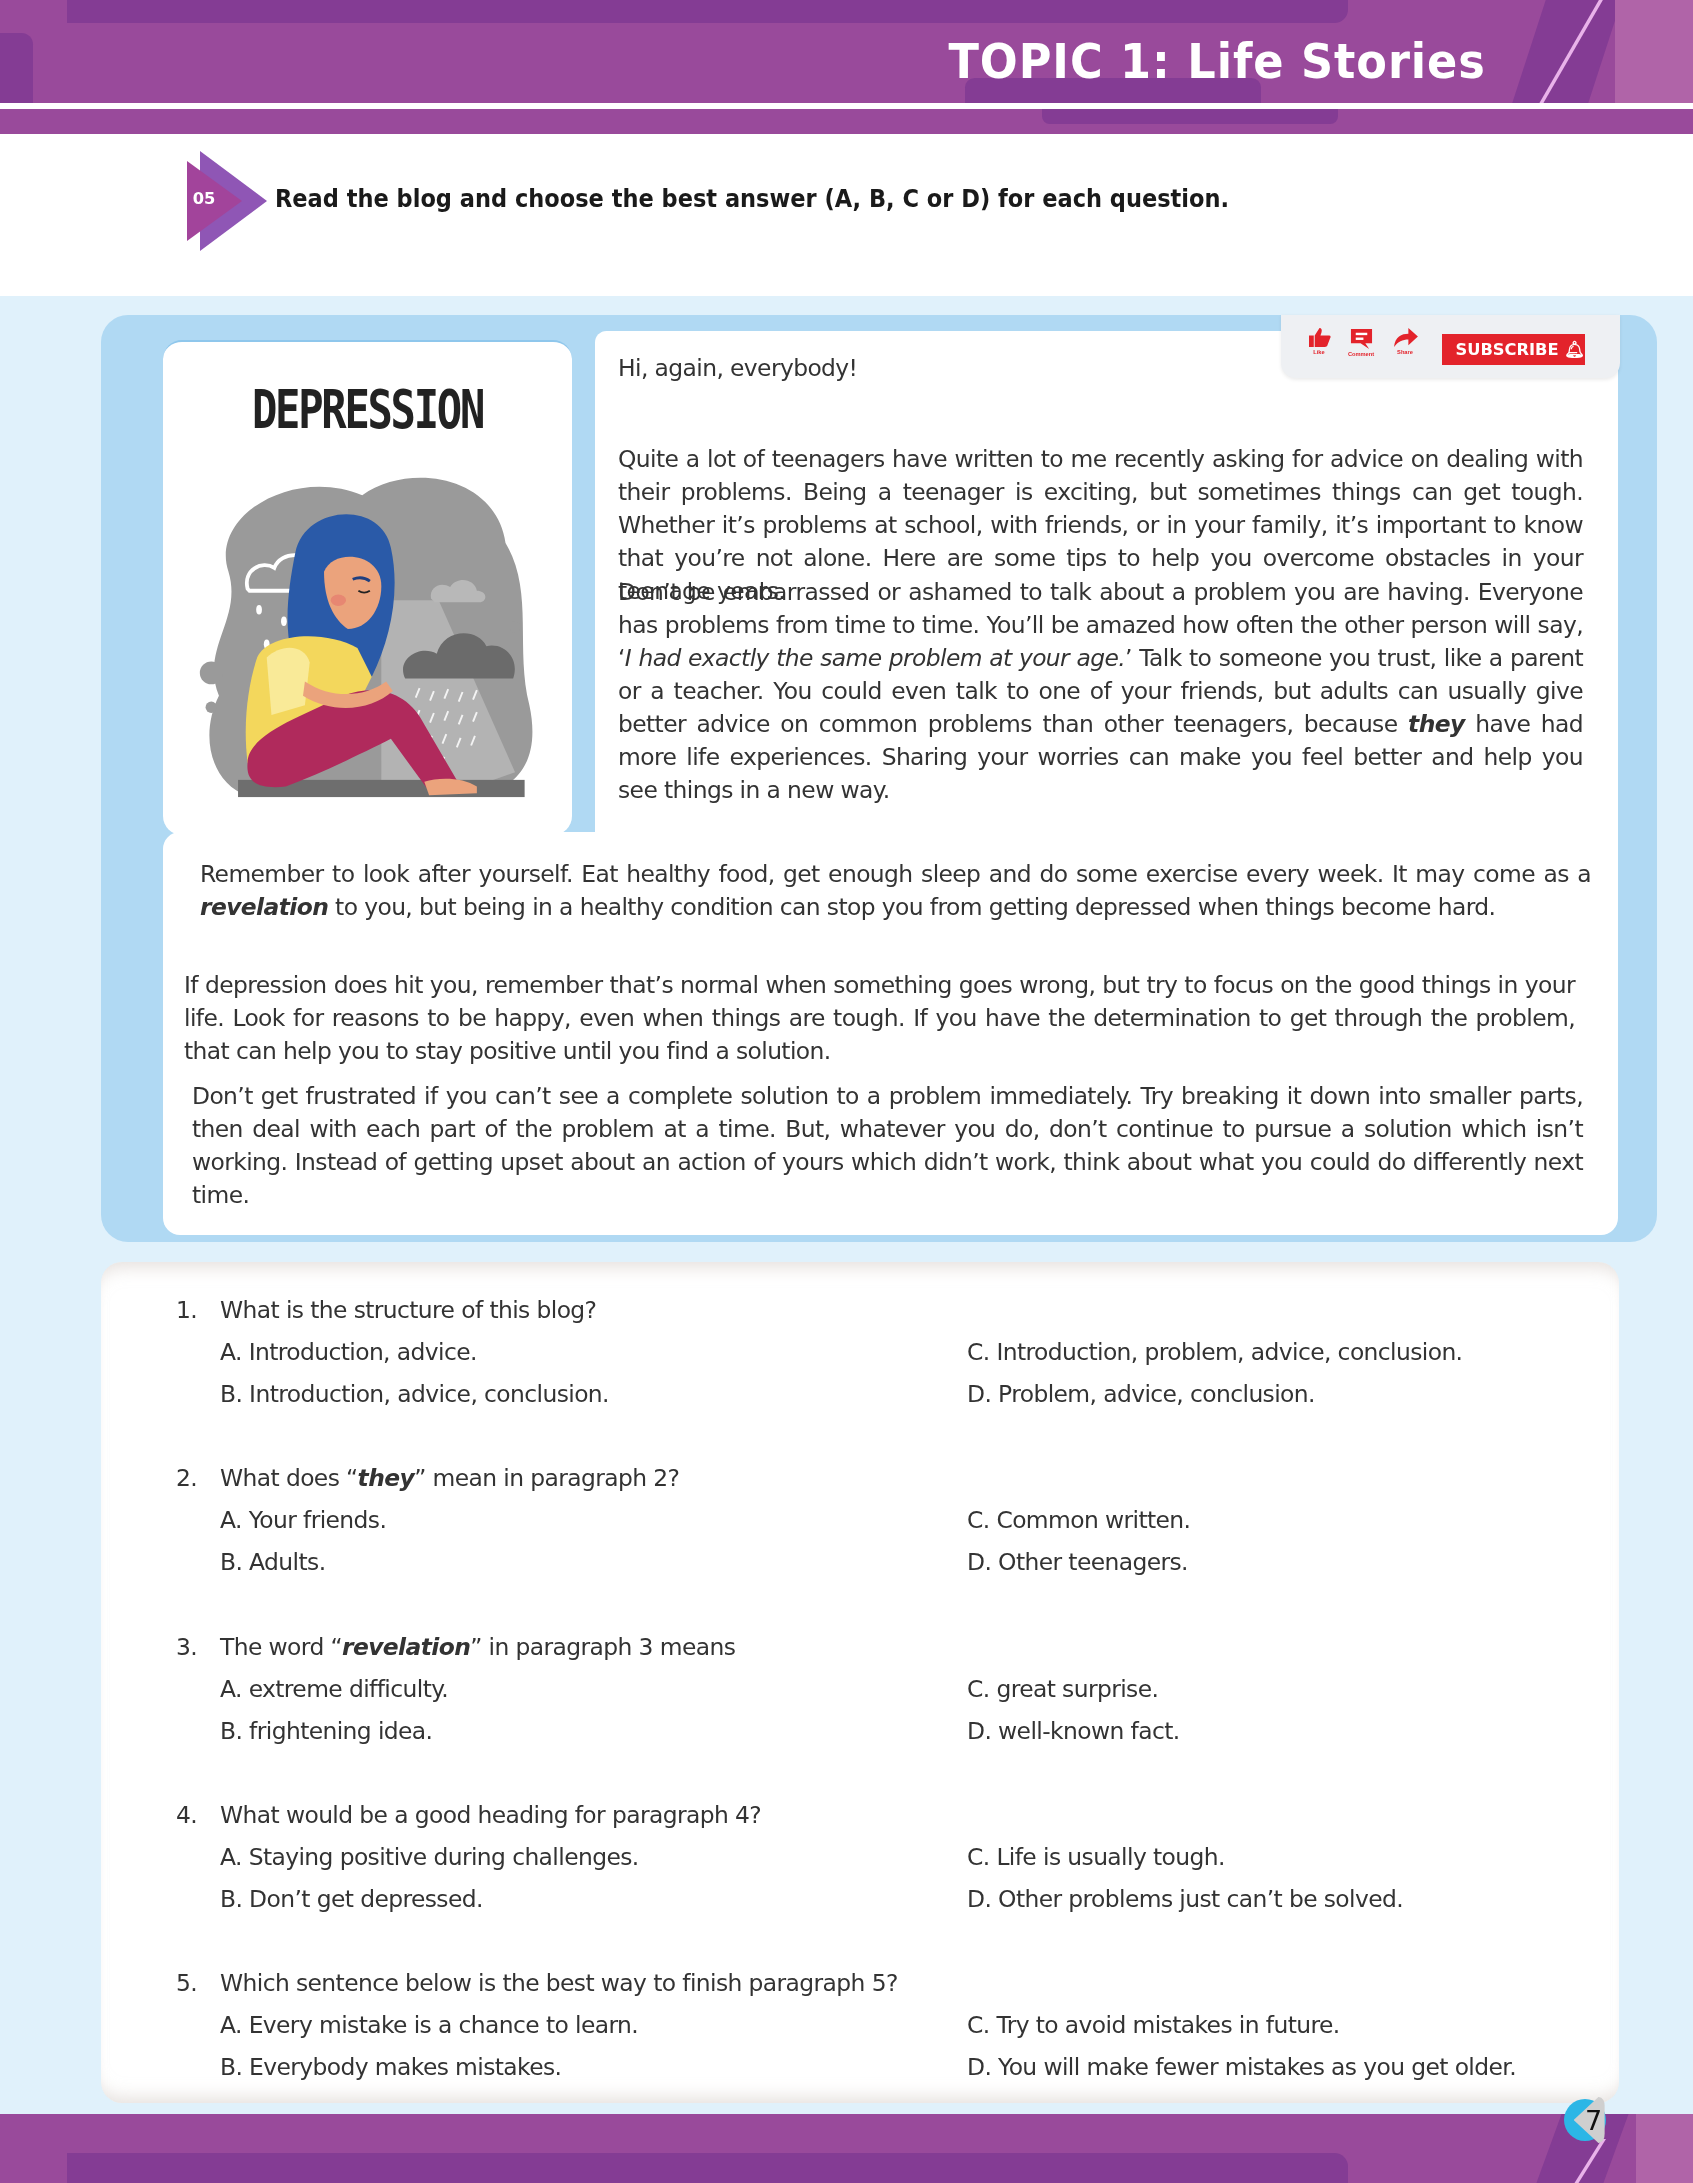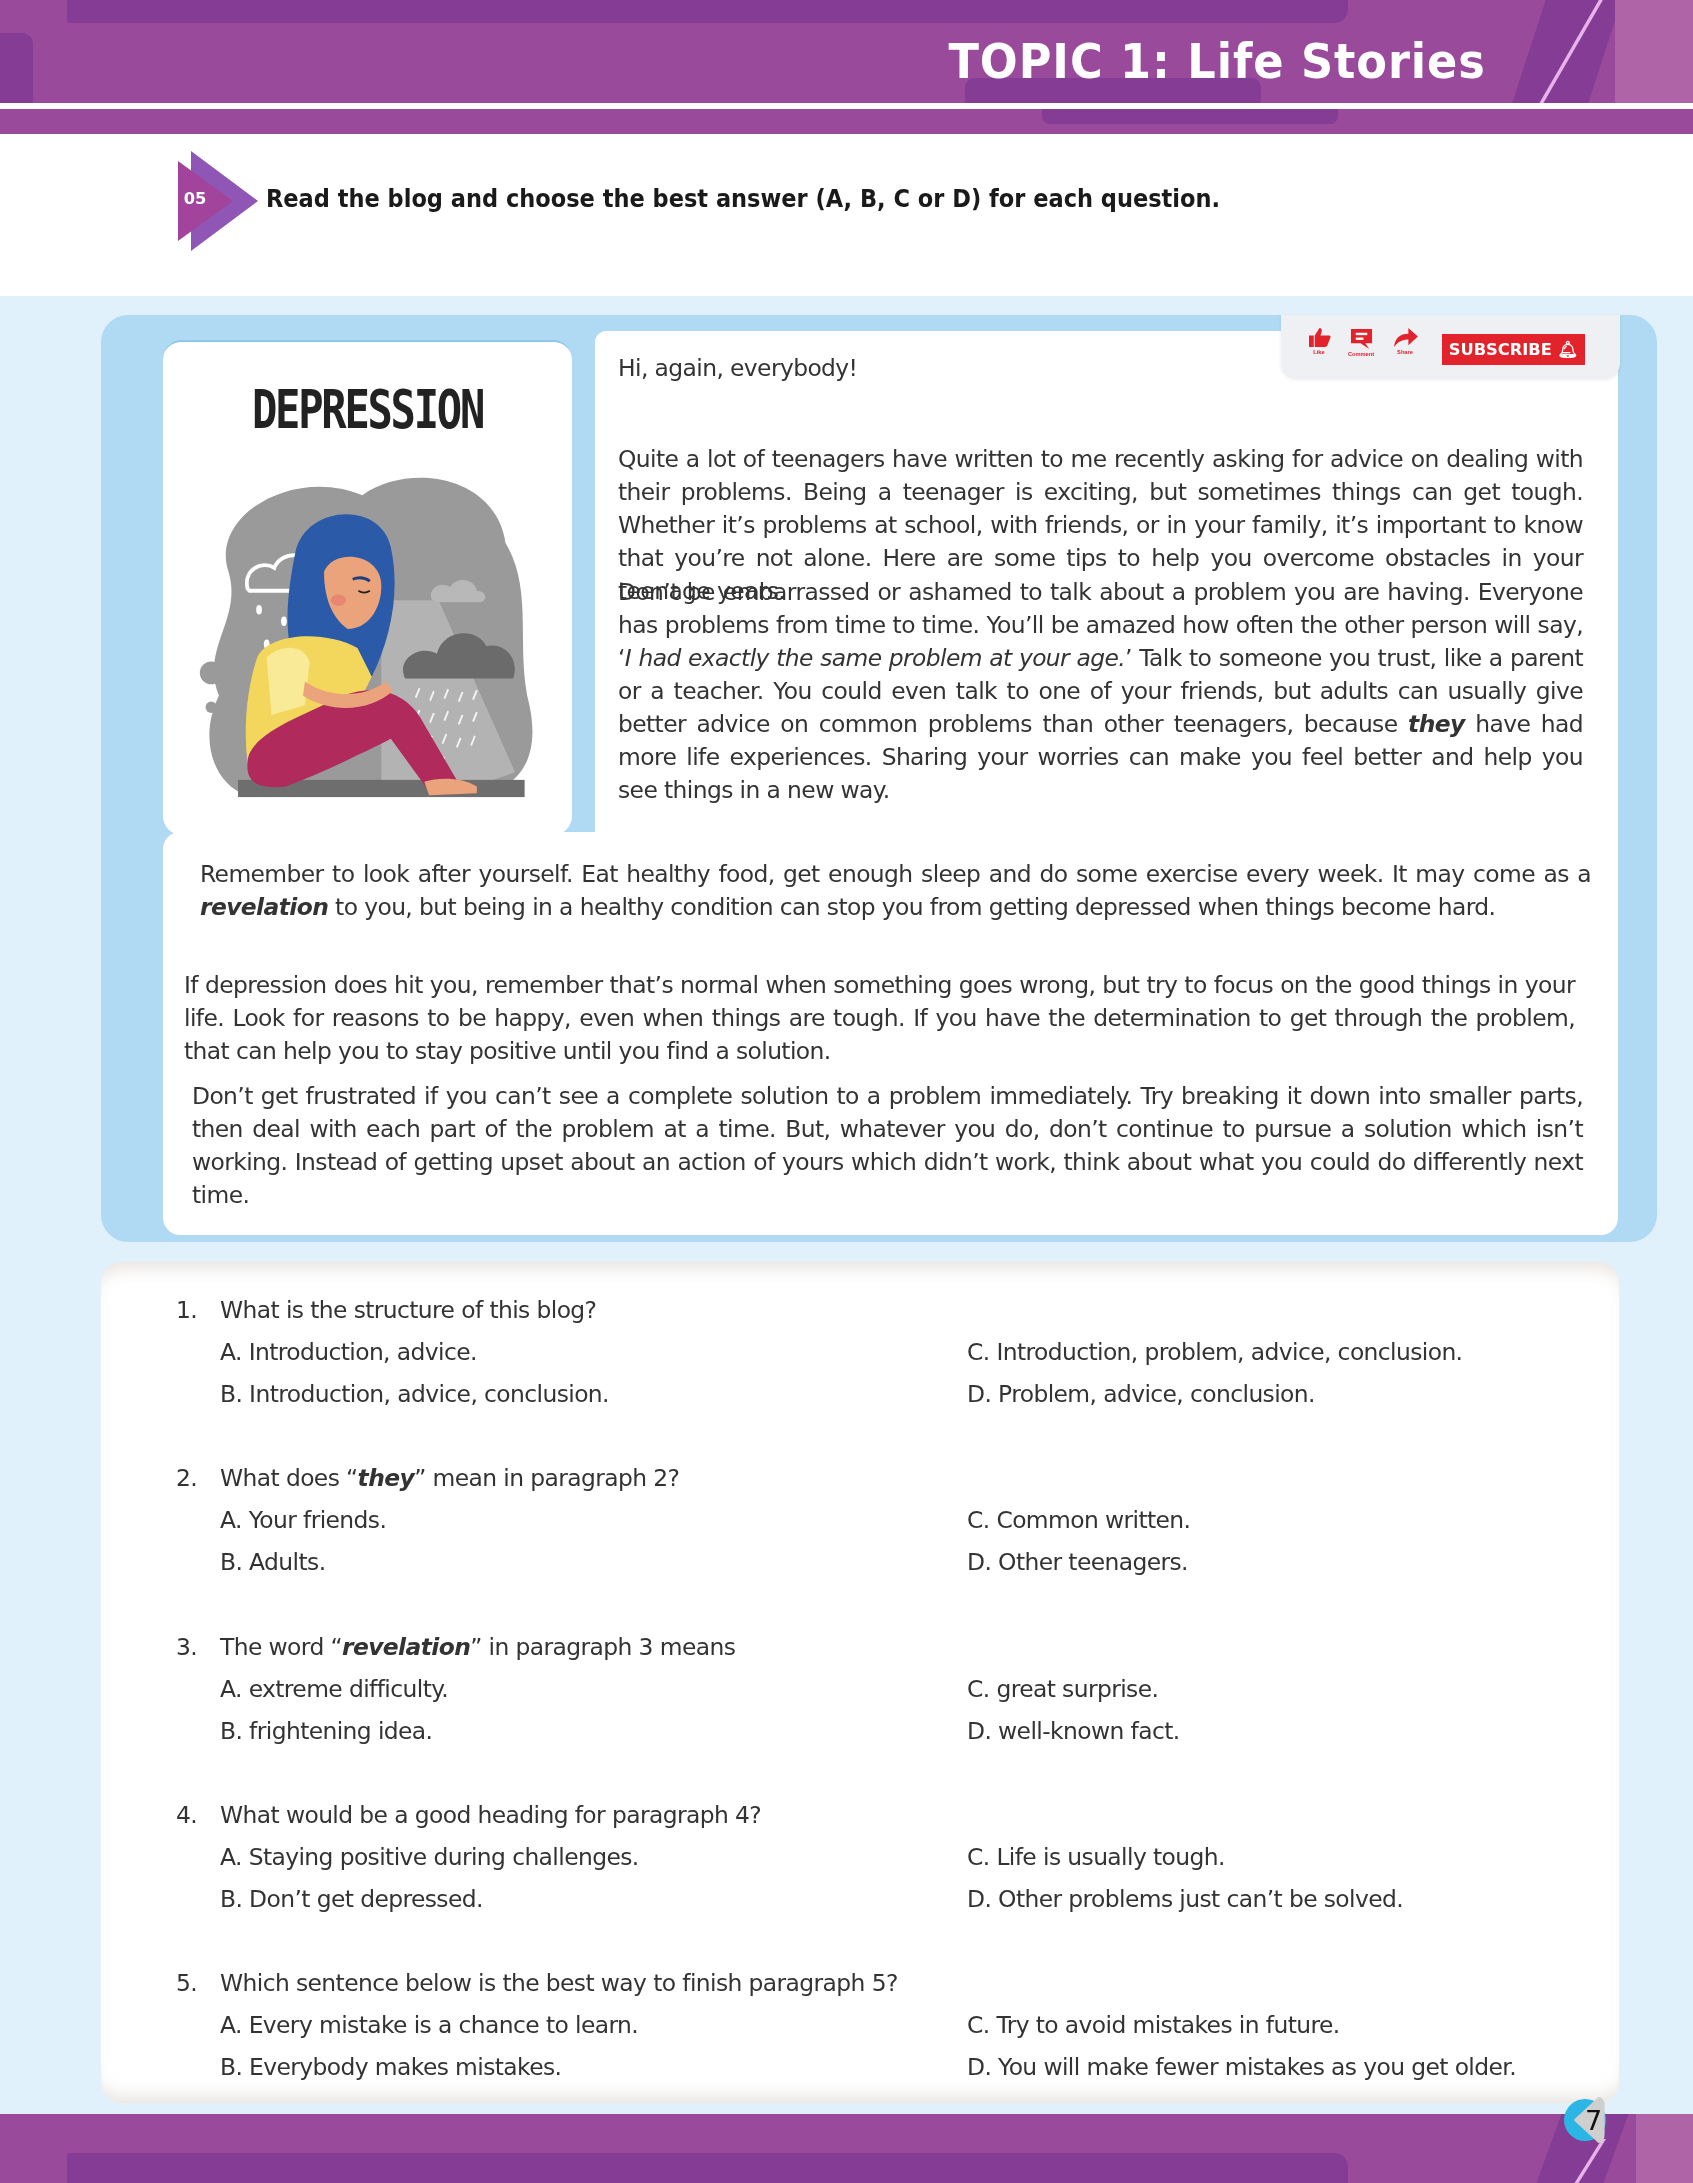--- a/index.html
+++ b/index.html
@@ -14,21 +14,21 @@
   .hdr-dark-under { position: absolute; left: 965px; top: 78px; width: 296px; height: 25px; background: #843c94; border-radius: 9.6px 9.6px 0 0; }
   .hdr-right-block { position: absolute; left: 1529px; top: 0; width: 76px; height: 103px; background: #843c94; transform: skewX(-18deg); }
   .hdr-right-pink { position: absolute; left: 1615px; top: 0; width: 96px; height: 103px; background: #b064a8; }
   .hdr-white-line { position: absolute; left: 0; top: 103px; width: 1694px; height: 5.7px; background: #ffffff; }
   .hdr-bottom { position: absolute; left: 0; top: 109px; width: 1694px; height: 25px; background: #994a9b; }
   .hdr-bottom-dark { position: absolute; left: 1042px; top: 109px; width: 296px; height: 15.3px; background: #843c94; border-radius: 0 0 7.6px 7.6px; }
   .hdr-slash { position: absolute; left: 1568px; top: 0; width: 3.8px; height: 107px; background: #e9b3ea; transform: skewX(-30deg); }
   .hdr-title { position: absolute; right: 208px; top: 32.5px; font-family: "DejaVu Sans", sans-serif; font-weight: bold; font-size: 48px; color: #ffffff; letter-spacing: 1px; transform: scaleX(0.93); transform-origin: right center; }
 
   
-  .instr { position: absolute; left: 178px; top: 151px; height: 99px; width: 1338px; }
+  .instr { position: absolute; left: 187px; top: 151px; height: 99px; width: 1338px; }
   .badge { position: absolute; left: 0; top: 0; width: 86px; height: 99px; }
   .badge .chev-back { position: absolute; left: 13.4px; top: 0; width: 0; height: 0; border-top: 50px solid transparent; border-bottom: 50px solid transparent; border-left: 67px solid #8f56b5; }
   .badge .chev-front { position: absolute; left: 0; top: 9.6px; width: 0; height: 0; border-top: 40px solid transparent; border-bottom: 40px solid transparent; border-left: 55px solid #a2449b; }
   .badge .num { position: absolute; left: 5.7px; top: 38px; font-family: "DejaVu Sans", sans-serif; font-weight: bold; font-size: 16.3px; color: #ffffff; }
   .instr-text { position: absolute; left: 88px; top: 32.5px; font-family: "DejaVu Sans", sans-serif; font-weight: bold; font-size: 25px; color: #1a1a1a; white-space: nowrap; transform: scaleX(0.9); transform-origin: left center; }
 
   
   .page-bg { position: absolute; left: 0; top: 296px; width: 1694px; height: 1818px; background: #e0f1fb; }
 
   
@@ -38,21 +38,21 @@
   .illus { position: absolute; left: 27px; top: 115px; width: 354px; height: 363px; }
 
   .text-card-top { position: absolute; left: 595px; top: 331px; width: 1023px; height: 512px; background: #ffffff; border-radius: 11.5px 11.5px 0 0; }
   .text-card-bot { position: absolute; left: 163px; top: 843px; width: 1455px; height: 392px; background: #ffffff; border-radius: 17px 0 17px 17px; }
   .text-card-bot-corner { position: absolute; left: 163px; top: 832px; width: 440px; height: 29px; background: #ffffff; border-radius: 17px 0 0 0; }
 
   .social { position: absolute; left: 1281px; top: 315px; width: 339px; height: 63px; background: #eef0f3; border-radius: 0 0 15.3px 15.3px; box-shadow: 0 1.9px 3.8px rgba(0,0,0,0.08); }
   .soc-ico { position: absolute; top: 11.5px; width: 38px; text-align: center; }
   .soc-ico svg { display: block; margin: 0 auto; }
   .soc-lbl { display: block; font-size: 5.7px; font-weight: bold; color: #e3232b; margin-top: 1.9px; }
-  .subscribe { position: absolute; left: 161px; top: 19px; width: 143px; height: 31px; background: #e3232b; color: #ffffff; font-family: "DejaVu Sans", sans-serif; font-weight: bold; font-size: 16.3px; line-height: 31px; text-align: center; }
+  .subscribe { position: absolute; left: 161px; top: 19px; width: 143px; height: 31px; background: #e3232b; color: #ffffff; font-family: "DejaVu Sans", sans-serif; font-weight: bold; font-size: 16.3px; line-height: 31px; text-align: right; }
 
   .para { position: absolute; font-family: "DejaVu Sans", sans-serif; font-size: 23.4px; line-height: 33px; color: #333; text-align: justify; letter-spacing: -0.6px; }
   .p-greet { left: 618px; top: 352px; width: 965px; }
   .p1 { left: 618px; top: 397px; width: 965px; margin-top: 46px; }
   .p2 { left: 618px; top: 576px; width: 965px; }
   .p3 { left: 192px; top: 858px; width: 1391px; margin-left: 8px; }
   .p4 { left: 184px; top: 969px; width: 1391px; }
   .p5 { left: 192px; top: 1080px; width: 1391px; }
   .para em { }
   .para b { font-weight: bold; font-style: italic; }

